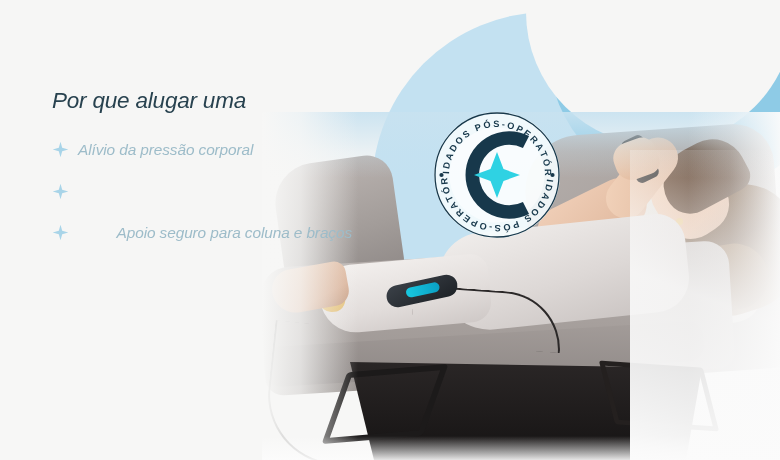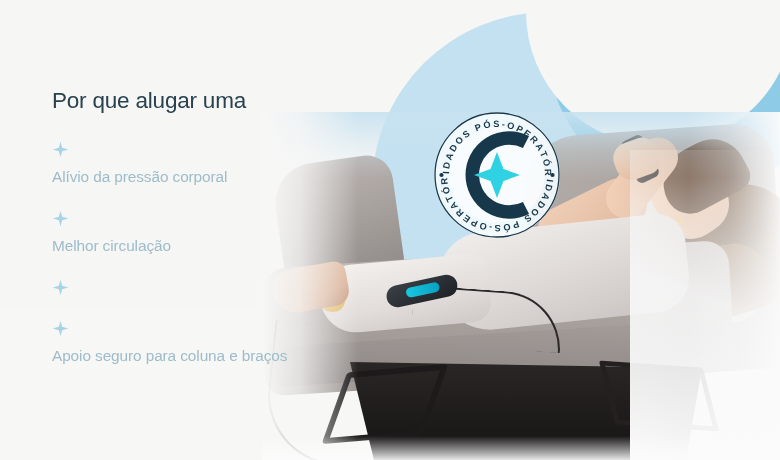--- a/index.html
+++ b/index.html
@@ -65,20 +65,21 @@
     height: 150px;
     background: #f7f7f6;
   }
 
   
   .text-col {
     position: absolute;
     left: 52px;
     top: 88px;
     width: 300px;
+    font-style: italic;
   }
   .headline {
     color: #28424f;
     font-size: 22.5px;
     line-height: 25.5px;
     letter-spacing: -0.2px;
     margin: 0 0 26px 0;
   }
   .headline .line1 { display: block; font-weight: 400; }
   .headline .line2 { display: block; font-weight: 700; }
@@ -86,21 +87,20 @@
   .benefits {
     list-style: none;
     margin: 0;
     padding: 0;
   }
   .benefit {
     display: flex;
     align-items: flex-start;
     gap: 9px;
     margin-bottom: 23px;
-    flex-direction: column;
   }
   .benefit:last-child { margin-bottom: 0; justify-content: space-between; }
   .sparkle {
     flex: 0 0 auto;
     width: 17px;
     height: 17px;
     margin-top: 1px;
     display: block;
   }
   .benefit-label {
@@ -540,26 +540,20 @@
       <li class="benefit">
         <svg class="sparkle" viewBox="0 0 24 24">
           <path d="M12 1 L14.4 9.6 L23 12 L14.4 14.4 L12 23 L9.6 14.4 L1 12 L9.6 9.6 Z" fill="#a8d4e8"></path>
         </svg>
         <span class="benefit-label">Alívio da pressão corporal</span>
       </li>
       <li class="benefit">
         <svg class="sparkle" viewBox="0 0 24 24">
           <path d="M12 1 L14.4 9.6 L23 12 L14.4 14.4 L12 23 L9.6 14.4 L1 12 L9.6 9.6 Z" fill="#a8d4e8"></path>
         </svg>
-        <span class="benefit-label">Melhor circulação</span>
-      </li>
-      <li class="benefit">
-        <svg class="sparkle" viewBox="0 0 24 24">
-          <path d="M12 1 L14.4 9.6 L23 12 L14.4 14.4 L12 23 L9.6 14.4 L1 12 L9.6 9.6 Z" fill="#a8d4e8"></path>
-        </svg>
       </li>
       <li class="benefit">
         <svg class="sparkle" viewBox="0 0 24 24">
           <path d="M12 1 L14.4 9.6 L23 12 L14.4 14.4 L12 23 L9.6 14.4 L1 12 L9.6 9.6 Z" fill="#a8d4e8"></path>
         </svg>
         <span class="benefit-label">Apoio seguro para coluna e braços</span>
       </li>
     </ul>
   </div>
 

